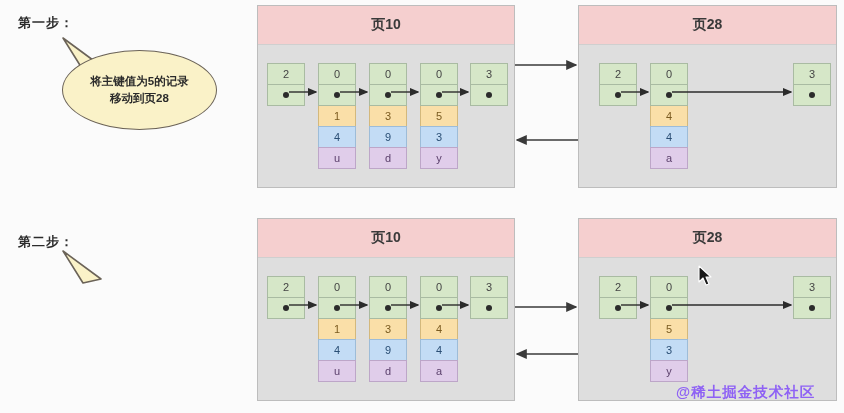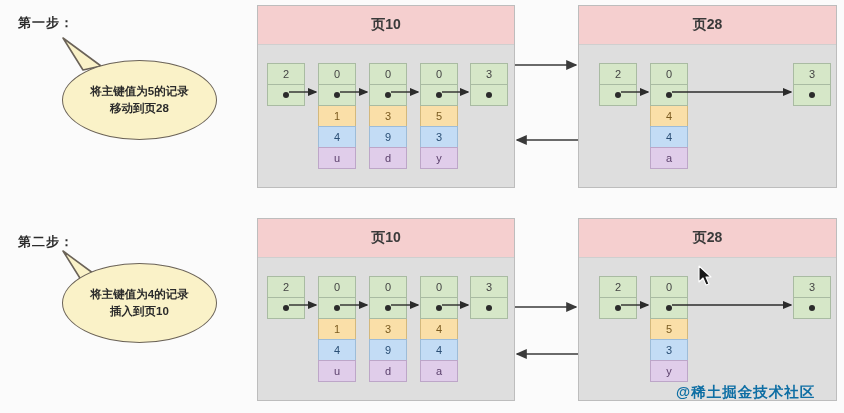--- a/index.html
+++ b/index.html
@@ -95,38 +95,38 @@
   
   .arrow-svg{position:absolute;left:0;top:0;overflow:visible;pointer-events:none;}
 
   
   .cursor{position:absolute;width:16px;height:22px;pointer-events:none;}
 
   
   .watermark{
     position:absolute;
     font-size:14.5px;
-    color:#0369a1;
+    color:#8b5cf6;
     font-weight:bold;
     letter-spacing:1px;
     white-space:nowrap;
     opacity:.95;
   }
 </style>
 </head>
 <body>
 
 <div class="canvas">
 
   <div class="step-label" style="left:18px;top:14px;">第一步：</div>
 
   <svg class="callout-tail" style="left:61px;top:36px;" viewBox="0 0 42 40">
     <path d="M40,30 L2,2 L22,34 Z" fill="#faf2c8" stroke="#6b6358" stroke-width="1.6" stroke-linejoin="round"></path>
   </svg>
-  <div class="callout" style="left:62px;top:60px;">
+  <div class="callout" style="left:62px;top:50px;">
     <span class="line">将主键值为5的记录</span>
     <span class="line">移动到页28</span>
   </div>
 
   <div class="panel" style="left:257px;top:5px;width:258px;height:183px;">
     <div class="panel-header">页10</div>
     <div class="panel-body">
 
       <div class="node" style="left:9px;top:18px;">
         <div class="cell hdr">2</div>
@@ -237,24 +237,20 @@
     </defs>
     <line x1="515" y1="65" x2="576" y2="65" stroke="#3a3a3a" stroke-width="1.4" marker-end="url(#cR)"></line>
     <line x1="578" y1="140" x2="517" y2="140" stroke="#3a3a3a" stroke-width="1.4" marker-end="url(#cL)"></line>
   </svg>
 
   <div class="step-label" style="left:18px;top:227px;margin-top:6px;">第二步：</div>
 
   <svg class="callout-tail" style="left:61px;top:249px;" viewBox="0 0 42 40">
     <path d="M40,30 L2,2 L22,34 Z" fill="#faf2c8" stroke="#6b6358" stroke-width="1.6" stroke-linejoin="round"></path>
   </svg>
-  <div class="callout" style="left:62px;top:263px;">
-    <span class="line">将主键值为4的记录</span>
-    <span class="line">插入到页10</span>
-  </div>
 
   <div class="panel" style="left:257px;top:218px;width:258px;height:183px;">
     <div class="panel-header">页10</div>
     <div class="panel-body">
 
       <div class="node" style="left:9px;top:18px;">
         <div class="cell hdr">2</div>
         <div class="cell ptr">
             <span class="dot"></span>
           </div>

